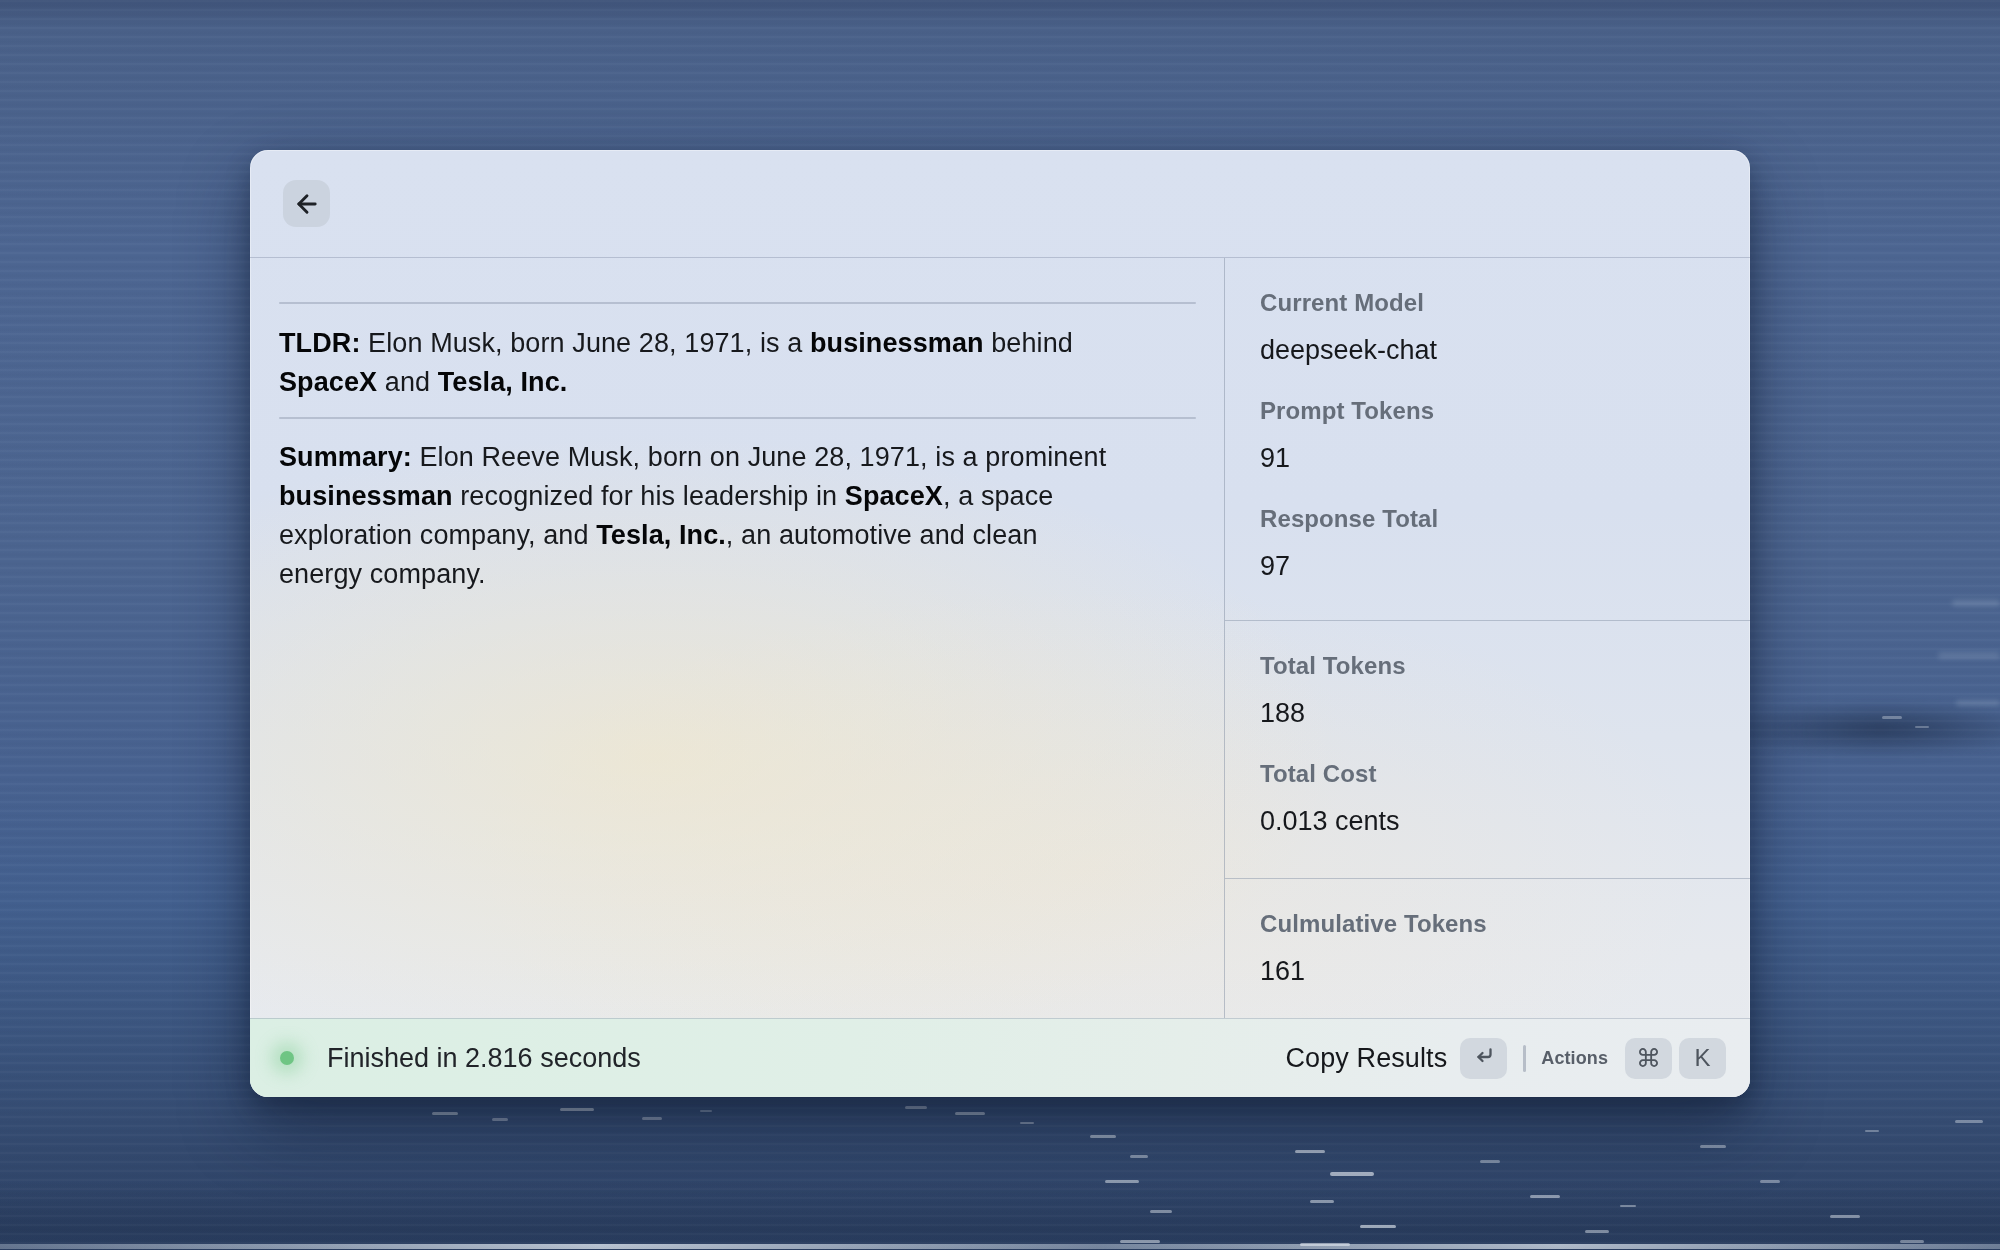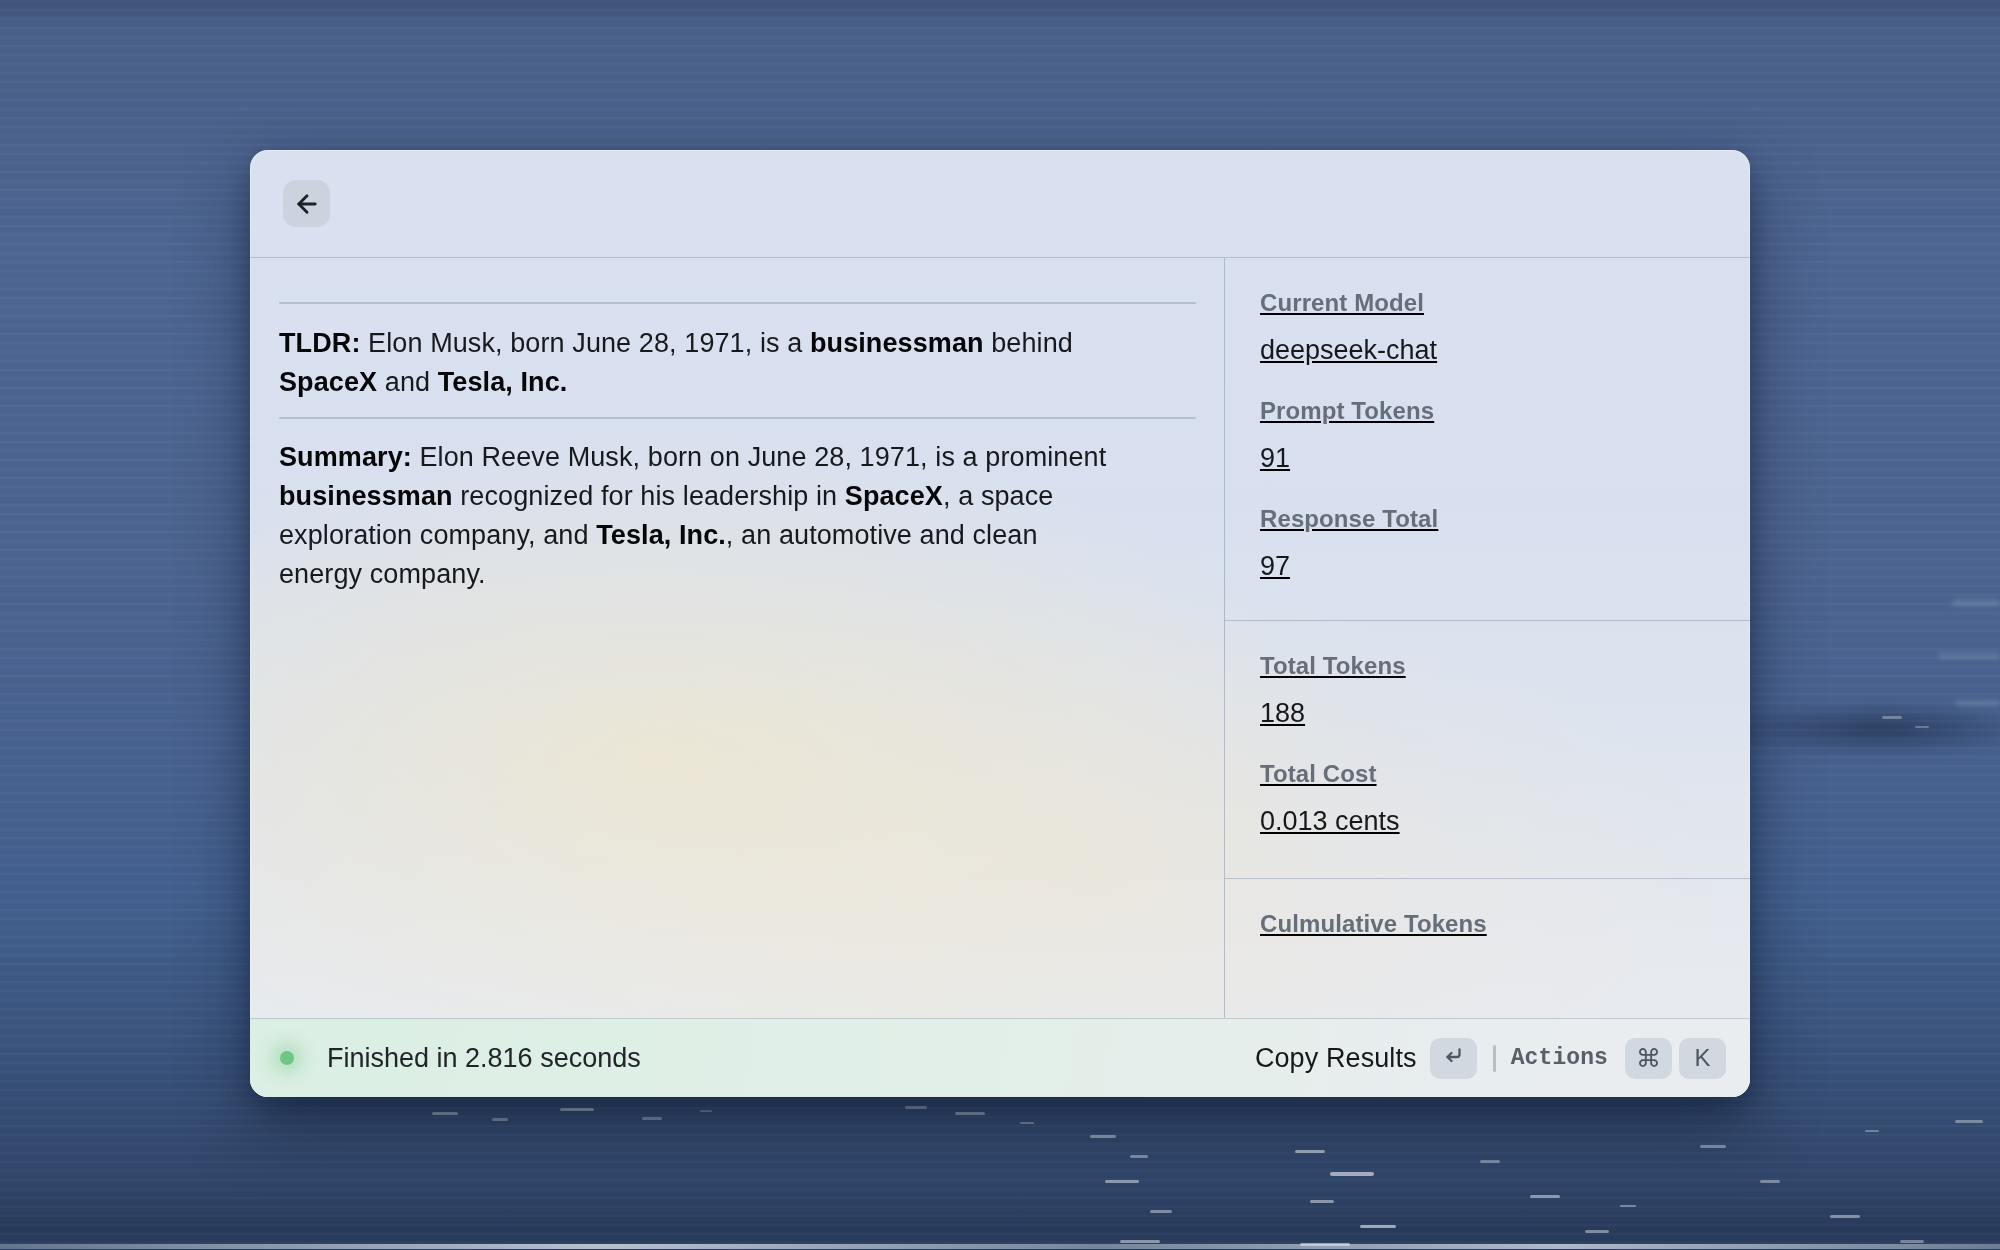--- a/index.html
+++ b/index.html
@@ -91,21 +91,21 @@
   .rule-2 { margin-top: 15px; }
   .paragraph {
     width: 930px; font-size: 27px; line-height: 39px;
     color: #17191d; letter-spacing: 0.1px; white-space: pre-wrap;
   }
   .paragraph b { font-weight: 700; color: #050608; }
   .p-tldr { margin-top: 20px; }
   .p-summary { margin-top: 19px; }
 
   
-  .sidebar { flex: 1; display: flex; flex-direction: column; text-decoration: underline; }
+  .sidebar { flex: 1; display: flex; flex-direction: column; }
   .side-section { padding: 30px 24px 0 35px; }
   .section-1 { height: 362px; }
   .section-2 { height: 258px; border-top: 1px solid rgba(138,149,170,0.5); }
   .section-3 { flex: 1; border-top: 1px solid rgba(138,149,170,0.5); }
   .meta { margin-bottom: 29px; }
   .meta-label {
     font-size: 24px; line-height: 29px; color: #666e7a;
     font-weight: 600; letter-spacing: 0.1px; margin-bottom: 17px;
   }
   .meta-value { font-size: 27px; line-height: 33px; color: #16181c; }
@@ -119,21 +119,21 @@
     display: flex; align-items: center; padding: 0 24px 0 30px;
   }
   .status-dot {
     position: relative; width: 14px; height: 14px; border-radius: 50%;
     background: #6fc584;
     box-shadow: 0 0 16px 9px rgba(111,197,132,0.35);
   }
   .status-text { margin-left: 33px; font-size: 27px; color: #212429; }
   .footer-right { margin-left: auto; display: flex; align-items: center; }
   .action-label { font-size: 27px; font-weight: 400; color: #16181c; letter-spacing: 0.1px; margin-left: 29px; }
-  .actions-label { font-size: 23px; font-weight: 600; color: #585f69; letter-spacing: 0.1px; font-family: Liberation Mono, monospace; }
+  .actions-label { font-size: 18px; font-weight: 600; color: #585f69; letter-spacing: 0.1px; }
   .keycap {
     min-width: 47px; height: 41px; padding: 0 8px; border-radius: 10px;
     background: #d2d8df; color: #4e555e;
     display: flex; align-items: center; justify-content: center;
     font-size: 25px; cursor: pointer;
   }
   .key-return { margin-left: 13px; }
   .kbd-divider {
     width: 3px; height: 27px; border-radius: 2px;
     background: #b7bec8; margin: 0 15px 0 16px;
@@ -236,20 +236,21 @@
         </div>
         <div class="meta">
           <div class="meta-label">Total Cost</div>
           <div class="meta-value">0.013 cents</div>
         </div>
       </div>
 
       <div class="side-section section-3">
         <div class="meta">
           <div class="meta-label">Culmulative Tokens</div>
+          <div class="meta-value">161</div>
         </div>
       </div>
     </div>
   </div>
 
   <div class="footer">
     <div class="status-dot" style="background: rgb(111, 197, 132);"></div>
     <div class="status-text">Finished in 2.816 seconds</div>
 
     <div class="footer-right">

